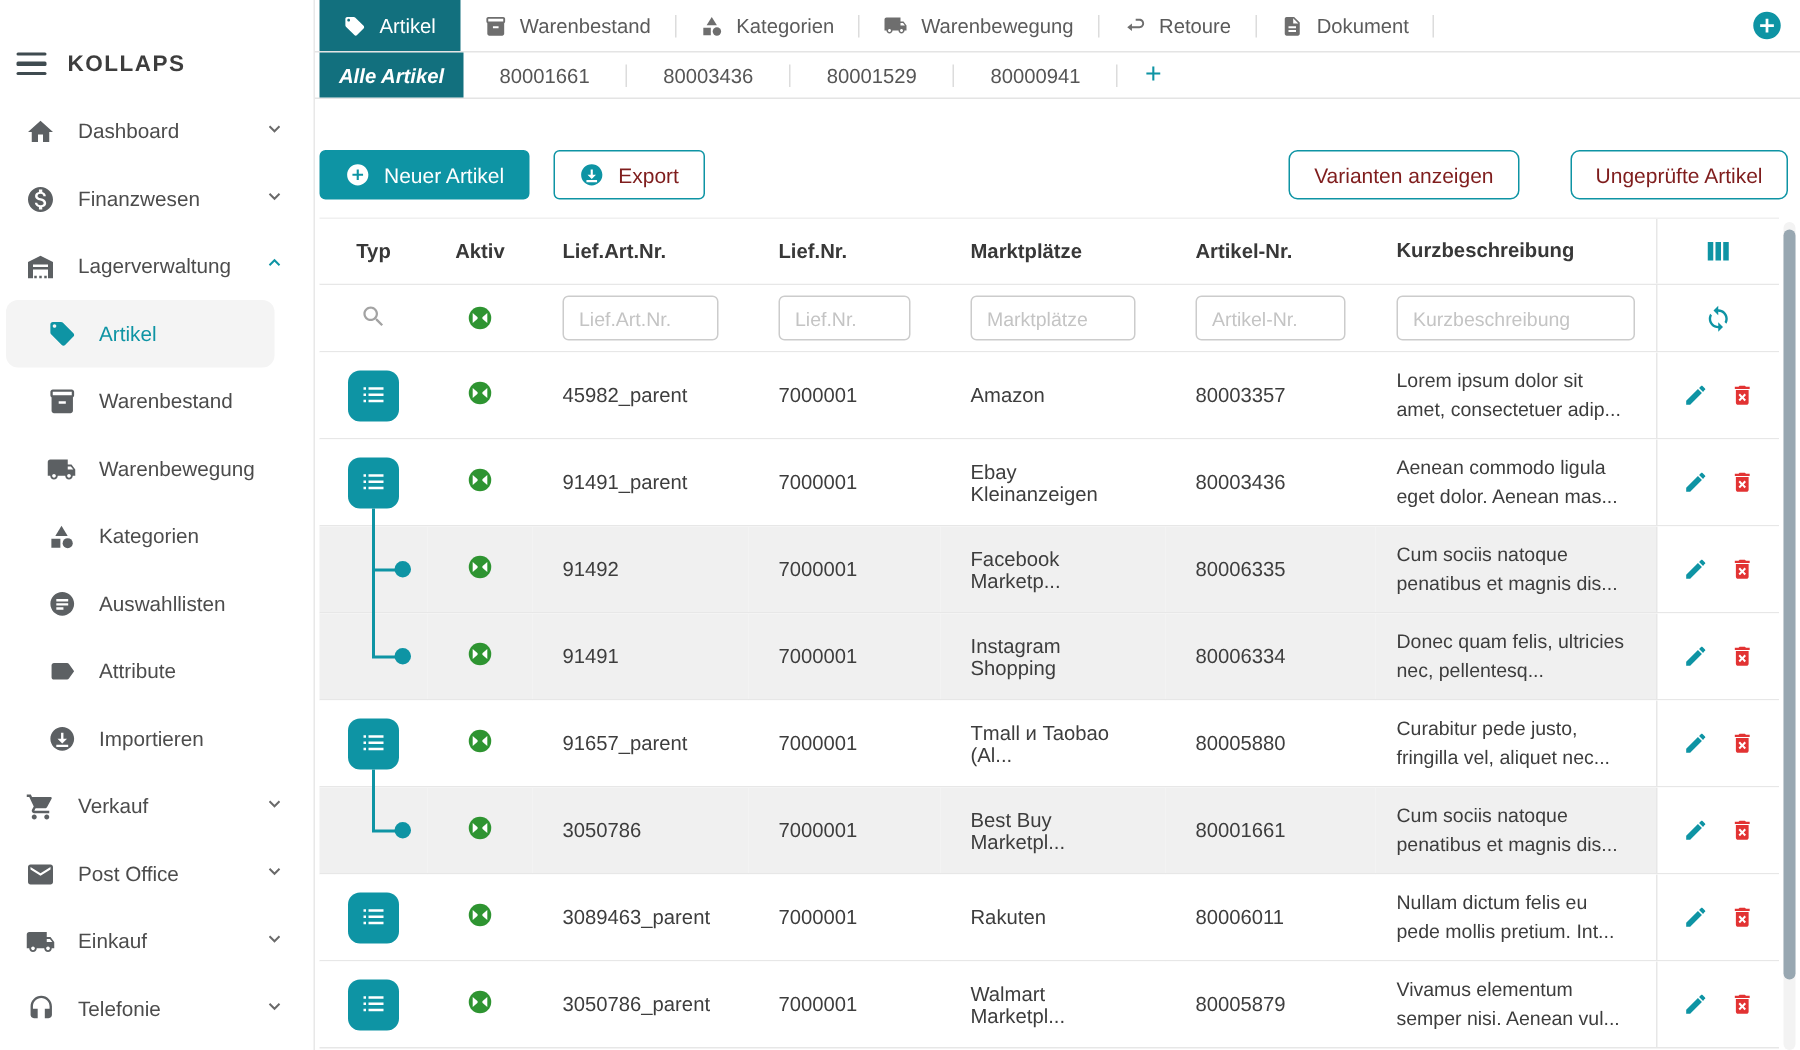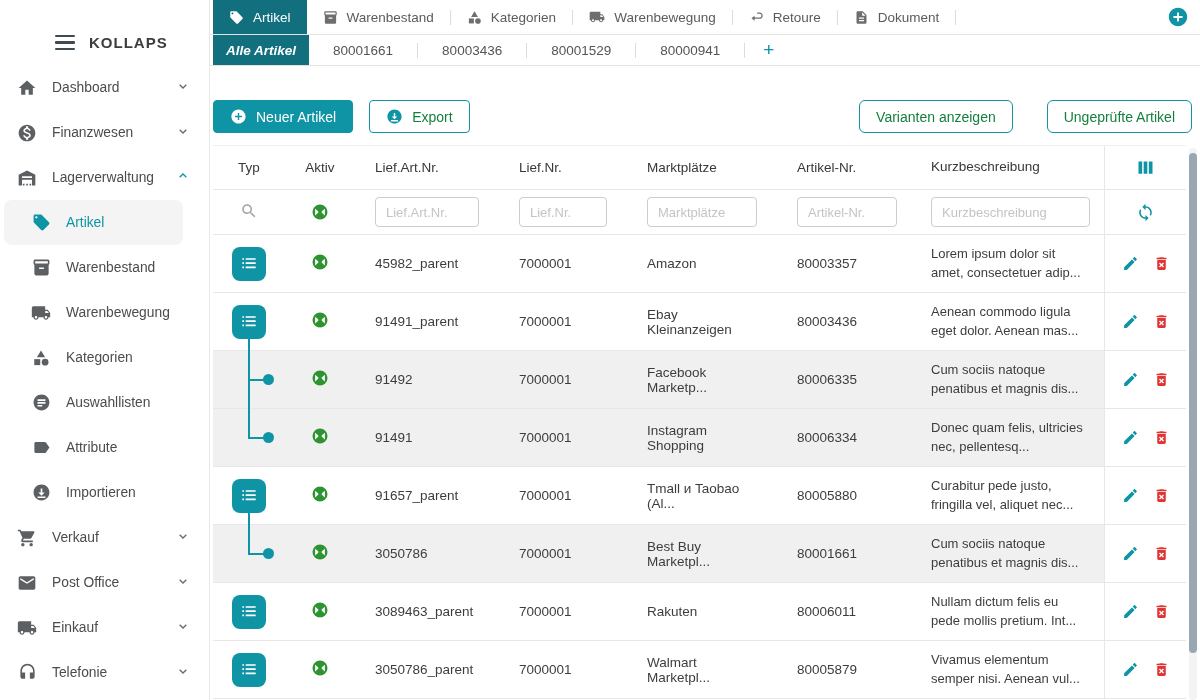--- a/index.html
+++ b/index.html
@@ -2,21 +2,21 @@
 <html><head>
 <meta charset="utf-8">
 <style>
   * { margin:0; padding:0; box-sizing:border-box; }
   html,body { width:1200px; height:700px; overflow:hidden; background:#fff;
               font-family:"Liberation Sans", sans-serif; color:#3c3c3c; }
   .app { display:flex; width:1200px; height:700px; }
 
   
   .sidebar { width:210px; border-right:1px solid #e8e8e8; background:#fff; flex-shrink:0; }
-  .brand { display:flex; align-items:center; gap:14px; padding:34px 0 14px 11px;margin-left:44px; }
+  .brand { display:flex; align-items:center; gap:14px; padding:34px 0 14px 11px; }
   .burger { width:20px; display:flex; flex-direction:column; gap:4px; cursor:pointer; }
   .burger span { height:2.5px; background:#3f4b50; border-radius:1px; }
   .brand-name { font-size:15px; font-weight:bold; letter-spacing:1px; color:#3d3d3d; }
   .nav-item { display:flex; align-items:center; height:45px; padding-left:17px; cursor:pointer; position:relative; }
   .nav-item .nicon { width:20px; height:20px; flex-shrink:0; display:flex; align-items:center; justify-content:center; }
   .nav-item .nlabel { margin-left:15px; font-size:13.8px; color:#4c4c4c; }
   .nav-item .chev { position:absolute; right:18px; top:50%; transform:translateY(-50%); }
   .nav-item.sub { padding-left:31px; }
   .nav-item.teal .nlabel { color:#0e94a4; }
   .nav-item.selected { background:#f4f4f4; border-radius:8px; margin-right:26px; margin-left:4px; padding-left:27px; }
@@ -35,38 +35,38 @@
   .tab.active svg { fill:#fff; }
   .tabdiv { width:1px; height:15px; background:#dcdcdc; align-self:center; }
   .tab-add { margin-left:auto; margin-right:11px; align-self:center; cursor:pointer; display:flex; }
 
   .subtabbar { height:31px; display:flex; align-items:stretch; border-bottom:1px solid #e4e4e4; padding-left:3px; }
   .subtab { display:flex; align-items:center; padding:0 24px; font-size:13.5px; color:#555; cursor:pointer; }
   .subtab.active { background:#12707e; color:#fff; font-weight:bold; padding:0 13px;font-style:italic; }
   .subtab-add { display:flex; align-items:center; padding:0 18px; color:#0e94a4; font-size:19px; cursor:pointer; }
 
   .toolbar { margin-top:34px; display:flex; align-items:flex-start; padding:0 8px 0 3px; }
-  .btn { display:flex; align-items:center; gap:9px; height:33px; border-radius:4px; font-size:14px; cursor:pointer; border:1px solid #0e94a4; background:#fff; color:#15803d; padding:0 16px; font-family:inherit; }
+  .btn { display:flex; align-items:center; gap:9px; height:33px; border-radius:4px; font-size:14px; cursor:pointer; border:1px solid #0e94a4; background:#fff; color:#7f1d1d; padding:0 16px; font-family:inherit; }
   .btn.primary { background:#0e94a4; color:#fff; }
   .btn.pill { border-radius:6px;margin-left:20px; }
   .tb-left { display:flex; gap:16px; }
   .tb-right { margin-left:auto; display:flex; gap:14px; }
 
   
   .tablewrap { margin:12px 14px 0 3px; width:973px; }
   .trow { display:grid; grid-template-columns:72px 70px 144px 128px 150px 140px 187px 82px; border-bottom:1px solid #e7e7e7; background:#fff; }
   .trow.head { height:45px; border-top:1px solid #f0f0f0; }
   .trow.filter { height:45px; }
   .trow.data { height:58px; }
   .trow.alt .cell { background:#f0f0f0; }
   .cell { display:flex; align-items:center; padding:0 20px; font-size:13.5px; color:#3d3d3d; position:relative; background:#fff; }
   .cell.c-typ, .cell.c-aktiv { justify-content:center; padding:0; }
   .cell.c-kurz { padding:0 14px; font-size:13px; line-height:1.4; }
   .cell.c-act { justify-content:center; gap:14px; background:#fff !important; border-left:1px solid #e7e7e7; }
-  .trow.head .cell { font-weight:normal; color:#383838; font-size:13.5px; }
+  .trow.head .cell { font-weight:bold; color:#383838; font-size:13.5px; }
   .finput { width:100%; height:30px; border:1px solid #ccc; border-radius:4px; padding:0 10px; font-size:13px; color:#444; font-family:inherit; outline:none; }
   .finput::placeholder { color:#c4c4c4; }
   .icon-btn { cursor:pointer; display:flex; }
 
   
   .ptile { width:34px; height:34px; border-radius:8px; background:#0e94a4; display:flex; align-items:center; justify-content:center; cursor:pointer; position:relative; z-index:2; }
   .tree-v { position:absolute; left:35px; width:2px; background:#0e94a4; z-index:1; }
   .tree-v.down { top:46px; bottom:-1px; }
   .tree-v.full { top:-1px; bottom:-1px; }
   .tree-v.half { top:-1px; height:30px; }

